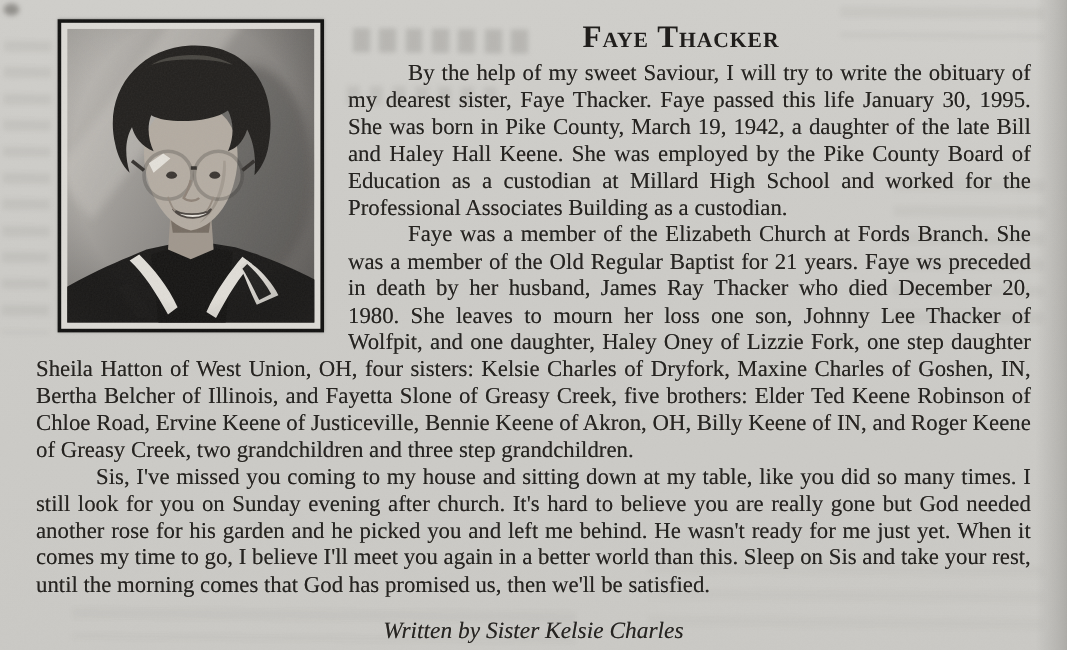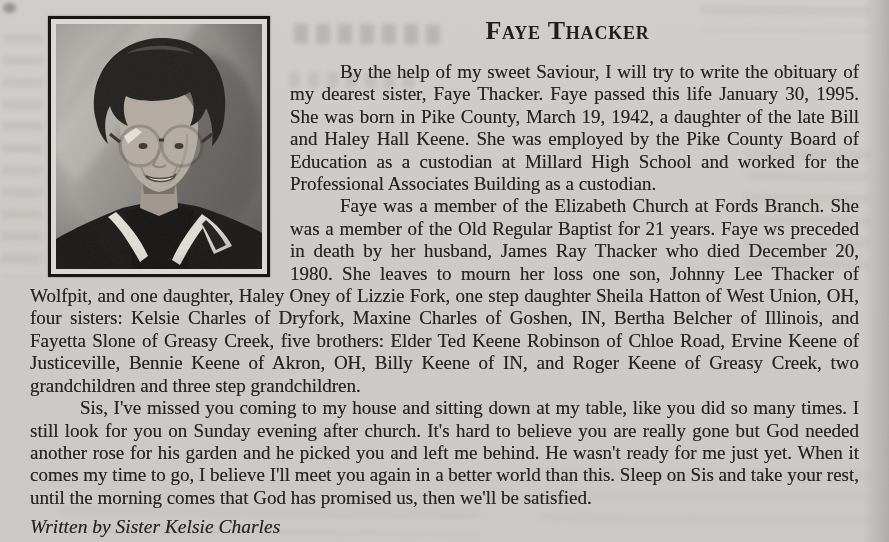--- a/index.html
+++ b/index.html
@@ -42,38 +42,38 @@
     float:left;
     margin:0 20px 2px 18px;
     border:3px solid #131312;
     background:#dcdad5;
     padding:5px;
     width:206px;height:245px;
     box-shadow:0 0 2px rgba(60,58,55,.5);
   }
   .photo-frame svg{display:block;}
   h1.title{
-    margin:0 14px 15px 0;
+    margin:0 14px 5px 0;
     text-align:center;
     font-size:26px;line-height:30px;
     font-weight:700;
     font-variant-caps:small-caps;
     letter-spacing:.8px;
     color:#1e1c1a;
   }
   p.body-par{
     margin:0;
     font-size:19px;line-height:22.4px;
     text-align:justify;
     text-indent:50px;
     text-shadow:0 0 .3px rgba(36,34,31,.55);
   }
   .byline{
-    margin-top:6px;
-    text-align:left;
+    margin-top:16px;
+    text-align:center;
     font-style:italic;
     font-size:19.5px;line-height:24px;
     text-shadow:0 0 .3px rgba(36,34,31,.5);
   }
 </style>
 </head>
 <body>
 
 <div class="page">
 

